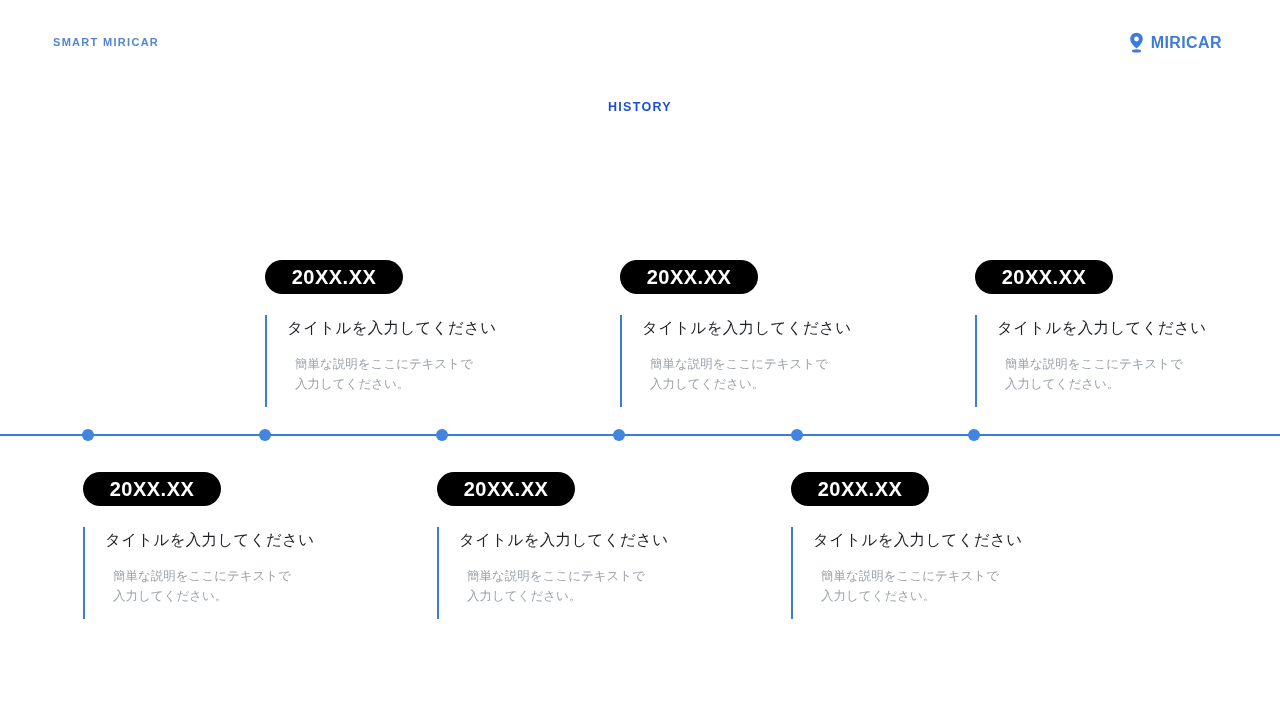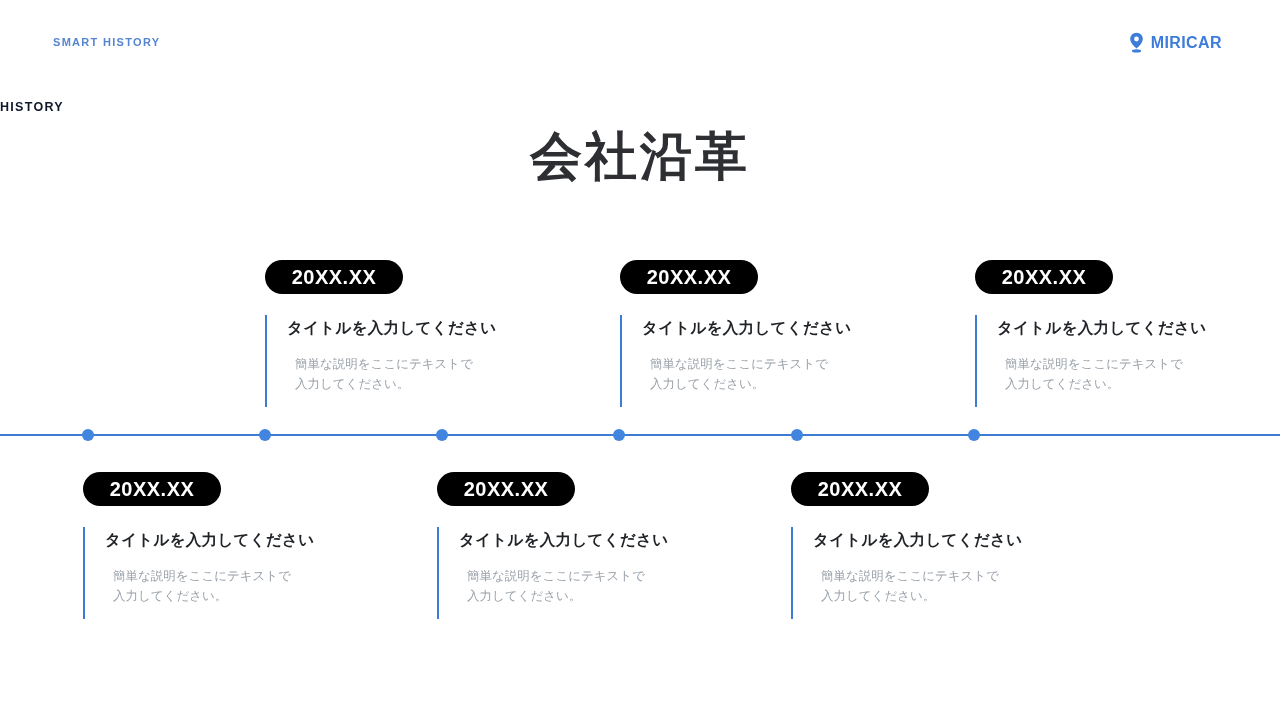--- a/index.html
+++ b/index.html
@@ -22,23 +22,23 @@
     display:flex;align-items:center;gap:6px;
   }
   .logo-text{
     font-size:16px;font-weight:800;letter-spacing:.4px;
     color:#3e7cd9;
   }
 
   
   .eyebrow{
     position:absolute;top:100px;left:0;width:100%;
-    text-align:left;
+    text-align:center;
     font-size:12.5px;font-weight:700;letter-spacing:1.3px;
-    color:#0f172a;
+    color:#1d4ed8;
   }
   .main-title{
     position:absolute;top:122px;left:0;width:100%;
     text-align:center;
     font-size:52px;font-weight:800;letter-spacing:3px;
     color:#2d2f33;
   }
 
   
   .timeline-line{
@@ -66,48 +66,47 @@
     background:#000000;color:#ffffff;
     display:flex;align-items:center;justify-content:center;
     font-size:20px;font-weight:700;letter-spacing:.5px;
   }
   .tblock{
     margin-top:21px;
     border-left:2px solid #3c7cd2;
     padding:2px 0 5px 20px;
   }
   .item-title{
-    font-size:15.5px;font-weight:700;letter-spacing:.3px;
+    font-size:15.5px;font-weight:400;letter-spacing:.3px;
     color:#1f2226;line-height:22px;margin:0 0 15px 0;
   }
   .item-desc{
     font-size:12.5px;color:#9aa1a9;line-height:20px;
     white-space:pre-line;margin:8px;
   }
 </style>
 </head>
 <body>
 
 <div class="slide">
 
-  <div class="brand">SMART HISTORY</div>
+  <div class="brand">SMART MIRICAR</div>
 
   <div class="logo">
     <span style="display:flex">
       <svg width="17" height="21" viewBox="0 0 24 30" fill="none">
         <path d="M12 1C7 1 3 5 3 10c0 6.5 9 13.5 9 13.5S21 16.5 21 10c0-5-4-9-9-9z" fill="#3e7cd9"></path>
         <circle cx="12" cy="10" r="3.4" fill="#ffffff"></circle>
         <ellipse cx="12" cy="27" rx="6.5" ry="2.2" fill="#3e7cd9"></ellipse>
       </svg>
     </span>
     <span class="logo-text">MIRICAR</span>
   </div>
 
   <div class="eyebrow">HISTORY</div>
-  <div class="main-title">会社沿革</div>
 
   <div class="timeline-line"></div>
   <span class="dot dot-0"></span>
   <span class="dot dot-1"></span>
   <span class="dot dot-2"></span>
   <span class="dot dot-3"></span>
   <span class="dot dot-4"></span>
   <span class="dot dot-5"></span>
 
   <div class="item item-0">

